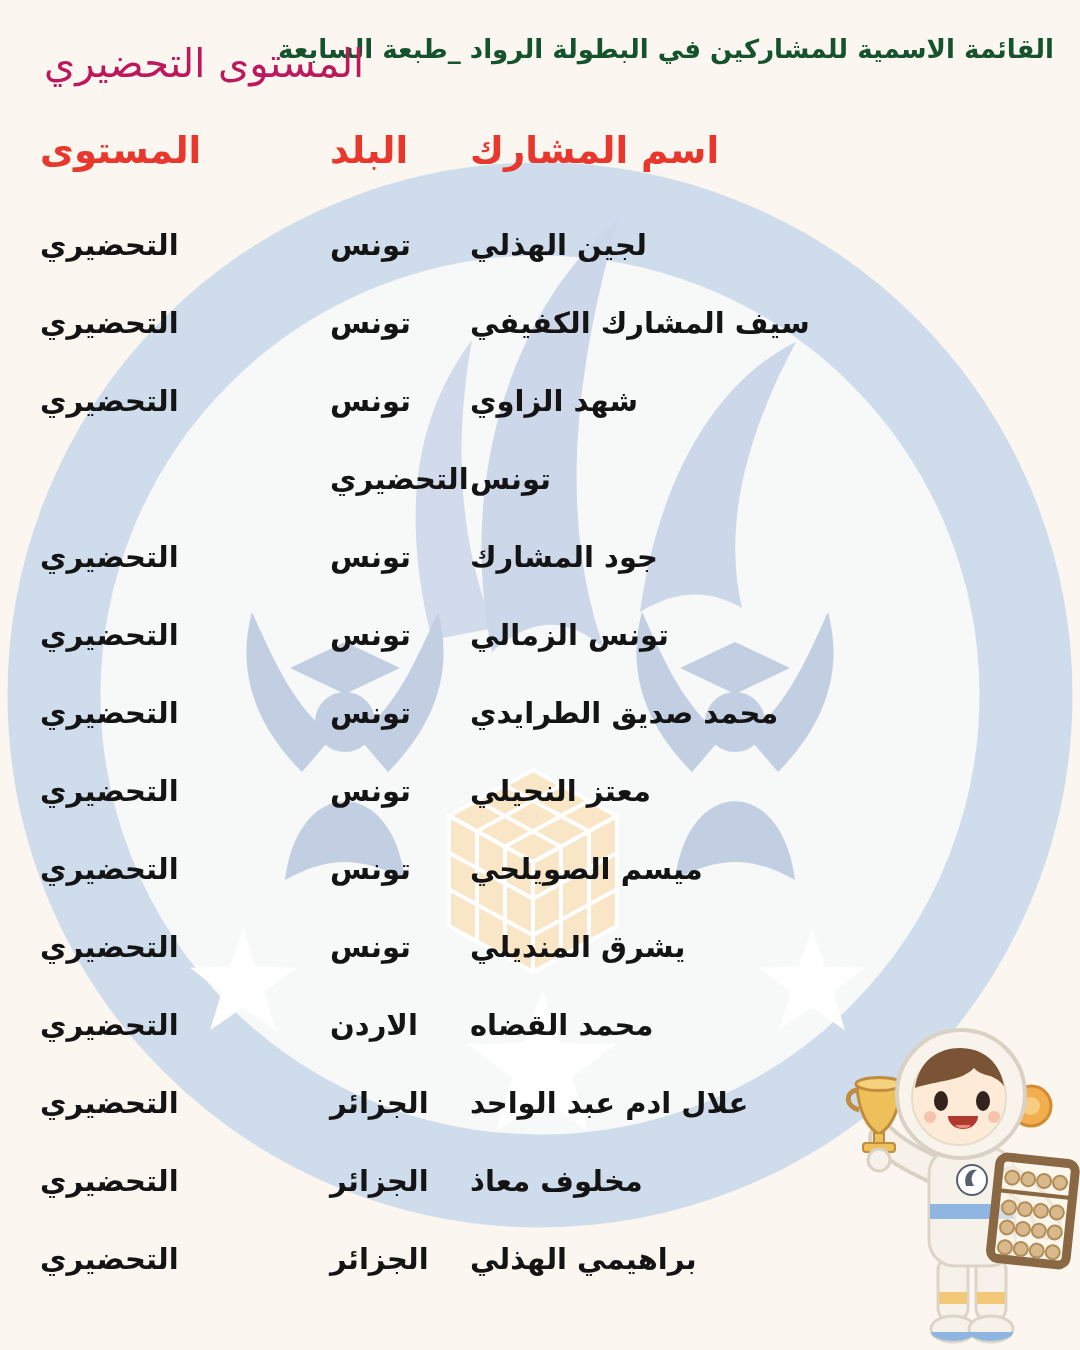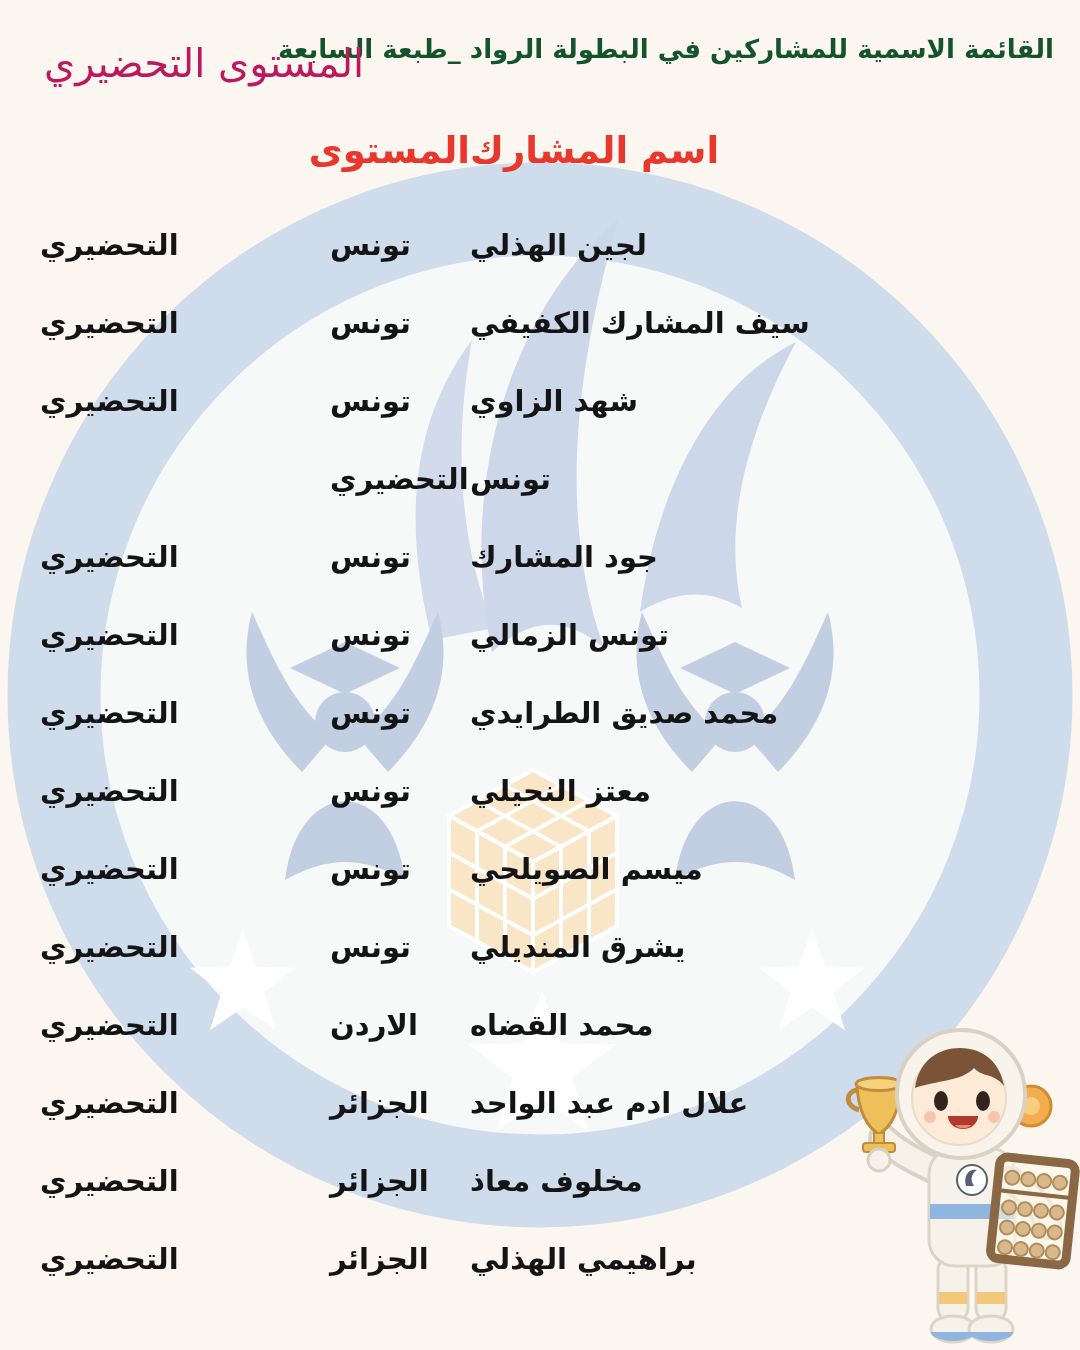--- a/index.html
+++ b/index.html
@@ -172,20 +172,21 @@
   <path d="M 105 118 A 15 13 0 0 0 135 118 Z" fill="#b03a2e"></path>
   <path d="M 112 127 A 9 6 0 0 0 128 127 Z" fill="#e98a7a"></path>
 </svg>
 
 <div id="content" class="layer">
   <div class="page-title">القائمة الاسمية للمشاركين في البطولة الرواد _طبعة السابعة</div>
   <div class="level-banner">المستوى التحضيري</div>
 
   <div class="thead">
     <div class="cell">اسم المشارك</div>
+    <div class="cell">البلد</div>
     <div class="cell">المستوى</div>
   </div>
 
   <div class="tbody">
       <div class="trow">
         <div class="cell name">لجين الهذلي</div>
         <div class="cell country">تونس</div>
         <div class="cell level">التحضيري</div>
       </div>
       <div class="trow">

